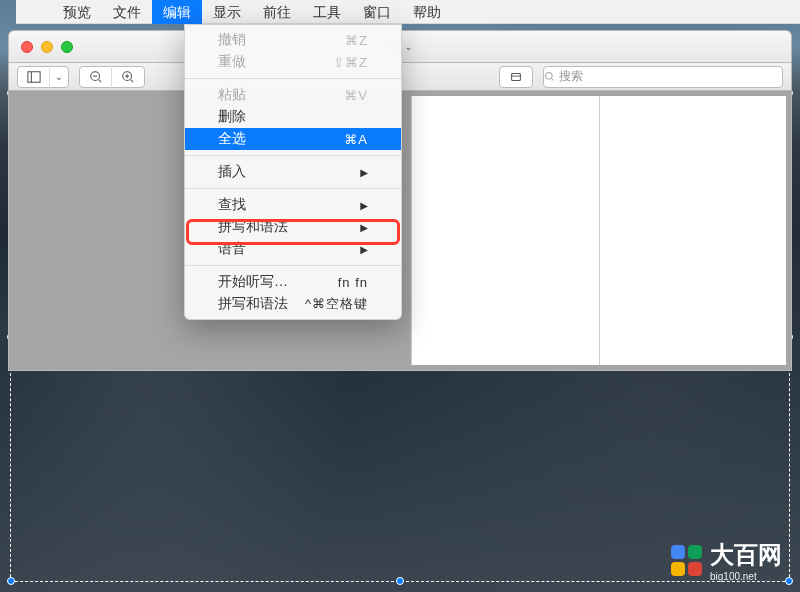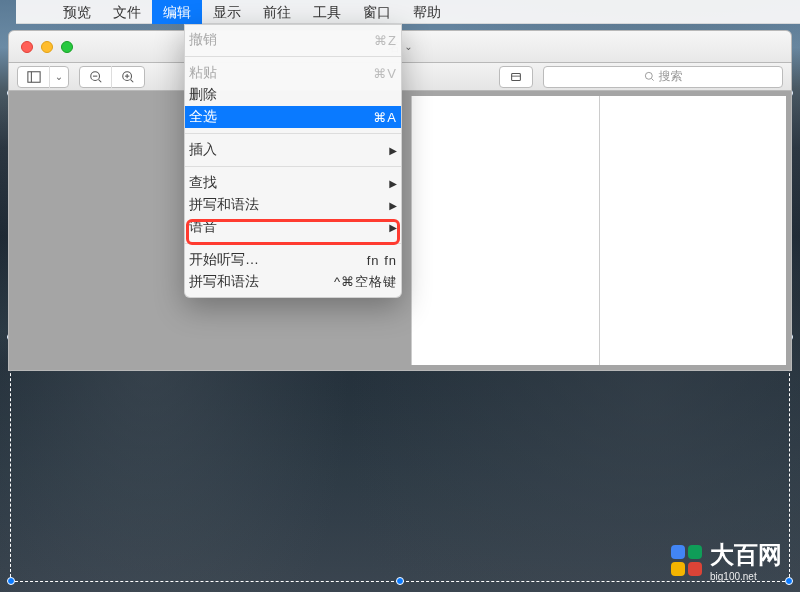--- a/index.html
+++ b/index.html
@@ -55,21 +55,21 @@
       border: 1px solid #b8b8b8; border-top: none;
       display: flex; align-items: center; padding: 0 8px; gap: 10px;
     }
     .tool-group { display: flex; align-items: center; background: #fff; border: 1px solid #bbb; border-radius: 4px; height: 22px; }
     .tool-btn { width: 32px; height: 22px; display: flex; align-items: center; justify-content: center; font-size: 13px; color: #555; border-right: 1px solid #ddd; }
     .tool-btn:last-child { border-right: none; }
     .tool-btn svg { width: 14px; height: 14px; }
     .spacer { flex: 1; }
     .search-box {
       width: 240px; height: 22px; background: #fff; border: 1px solid #bbb;
-      border-radius: 4px; display: flex; align-items: center; justify-content: center;
+      border-radius: 4px; display: flex; align-items: center; 
       font-size: 12px; color: #999; gap: 4px;
     }
     
     
     .content-area {
       border: 1px solid #b8b8b8; border-top: none;
       height: 280px; display: flex; background: #a5a5a5;
       position: relative;
     }
     .sel-handle { position:absolute; width:8px; height:8px; background:#0a7aff; border:1px solid #fff; border-radius:50%; }
@@ -82,21 +82,21 @@
       background: rgba(248,248,248,0.98);
       border: 1px solid rgba(0,0,0,0.15);
       border-radius: 0 0 6px 6px;
       box-shadow: 0 10px 30px rgba(0,0,0,0.3);
       z-index: 200;
       padding: 4px 0;
       font-size: 14px;
     }
     .dd-item {
       height: 22px; display: flex; align-items: center;
-      padding: 0 4px; color: #333; position: relative;
+      padding: 0 33px; color: #333; position: relative;
     }
     .dd-item.disabled { color: #aaa; }
     .dd-item .shortcut { margin-left: auto; font-size: 13px; letter-spacing: 1px; }
     .dd-item.disabled .shortcut { color: #bbb; }
     .dd-item .sub-arrow { margin-left: auto; font-size: 10px; }
     .dd-sep { height: 1px; background: #ddd; margin: 5px 0; }
     .dd-item.highlighted {
       background: #0a7aff; color: #fff;
     }
     .highlight-box {
@@ -216,20 +216,24 @@
       <div class="white-panel"></div>
     </div>
   </div>
 </div>
 
 <div class="dropdown" id="dropdown">
     <div class="dd-item disabled">
       <span>撤销</span>
       <span class="shortcut">⌘Z</span>
     </div>
+    <div class="dd-item disabled">
+      <span>重做</span>
+      <span class="shortcut">⇧⌘Z</span>
+    </div>
     <div class="dd-sep"></div>
     <div class="dd-item disabled">
       <span>粘贴</span>
       <span class="shortcut">⌘V</span>
     </div>
     <div class="dd-item">
       <span>删除</span>
     </div>
     <div class="dd-item highlighted">
       <span>全选</span>

